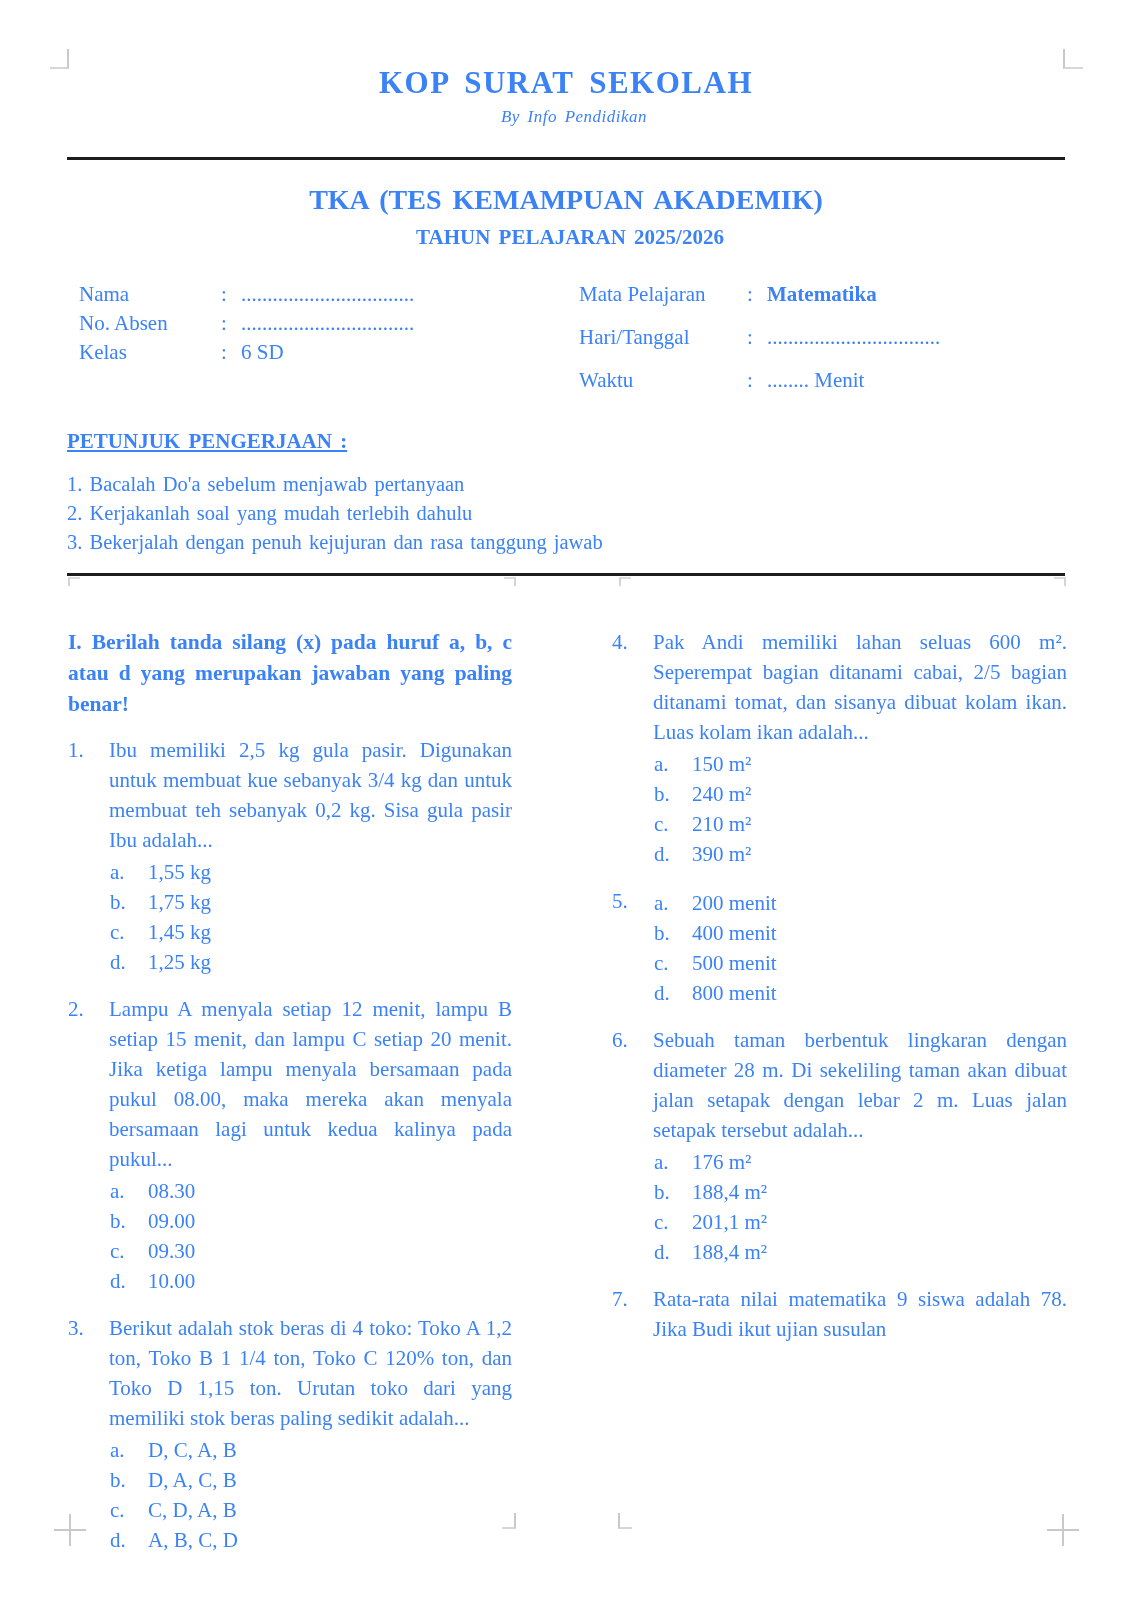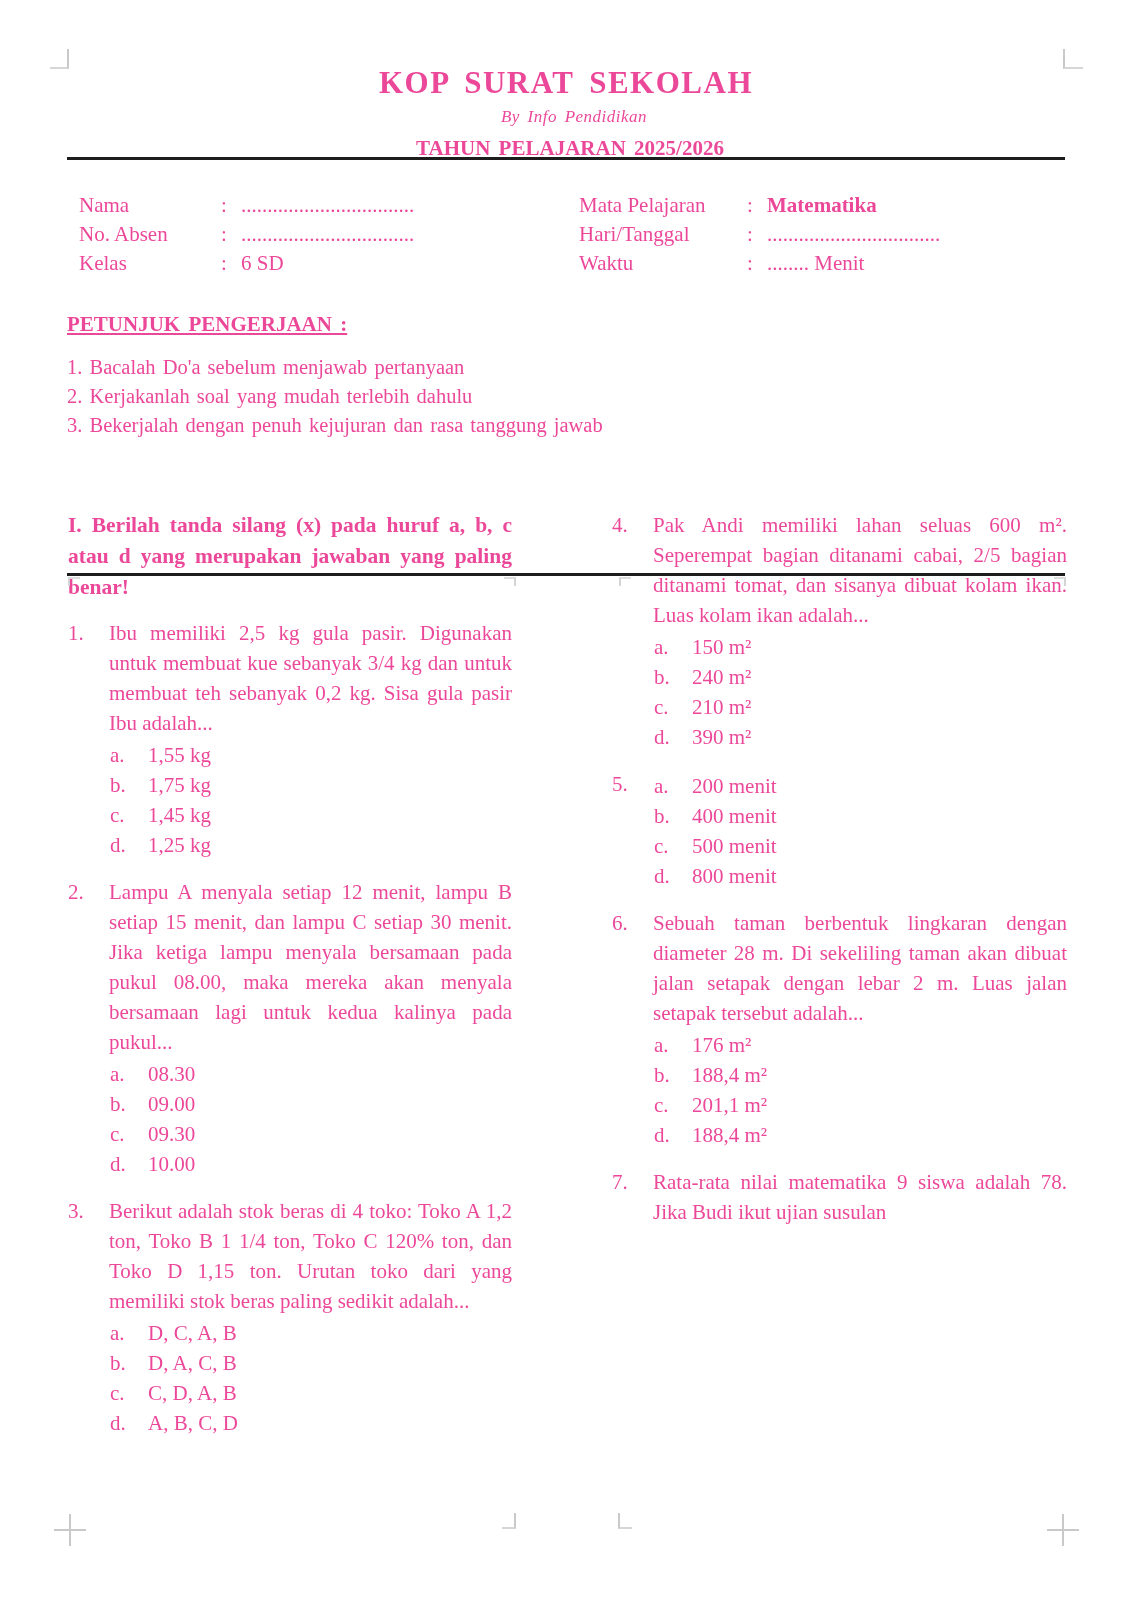--- a/index.html
+++ b/index.html
@@ -1,38 +1,38 @@
 <!DOCTYPE html>
 <html><head>
 <meta charset="utf-8">
 <style>
   html,body{margin:0;padding:0;background:#ffffff;}
   .page{
     position:relative;
     width:1132px;height:1600px;
     background:#ffffff;
     font-family:"Liberation Serif","DejaVu Serif",serif;
-    color:#ec4899;
+    color:#3b82f6;
     overflow:hidden;
     box-sizing:border-box;
     padding-top:64px;
   }
   
   .kop{text-align:center;font-size:31px;font-weight:700;letter-spacing:1.5px;word-spacing:6px;line-height:38px;}
   .byline{text-align:center;font-style:italic;font-size:17px;letter-spacing:.5px;word-spacing:3px;margin-top:5px;margin-left:16px;}
   .rule{position:absolute;left:67px;width:998px;height:3px;background:#1d1d1d;}
   .rule-top{top:157px;}
   .rule-mid{top:573px;}
   .exam-title{text-align:center;font-weight:700;font-size:28px;word-spacing:4px;margin-top:57px;line-height:32px;}
   .exam-year{text-align:center;font-weight:700;font-size:21px;word-spacing:3px;margin-top:8px;line-height:26px;padding-left:8px;}
   
   .info{display:flex;margin-top:30px;padding-left:79px;padding-right:66px;}
   .info-col{display:flex;flex-direction:column;}
   .info-col-left{width:440px;flex:none;margin-right:60px;}
-  .info-col-right{flex:1;}
+  .info-col-right{flex:1;gap:14px;}
   .info-row{display:flex;font-size:21px;line-height:29px;}
   .ilabel{flex:none;}
   .info-col-left .ilabel{width:142px;}
   .info-col-right .ilabel{width:168px;}
   .icolon{flex:none;width:20px;}
   .ivalue{flex:1;white-space:nowrap;overflow:hidden;}
   .bold{font-weight:700;}
   
   .instructions{margin-top:33px;padding-left:67px;}
   .instr-heading{font-size:21px;font-weight:700;text-decoration:underline;word-spacing:3px;line-height:26px;}
@@ -83,20 +83,21 @@
     </div>
   <div class="cross" style="left:1047px;top:1514px">
       <div class="h"></div>
       <div class="v"></div>
     </div>
 
   <div class="kop">KOP SURAT SEKOLAH</div>
   <div class="byline">By Info Pendidikan</div>
   <div class="rule rule-top"></div>
 
+  <div class="exam-title">TKA (TES KEMAMPUAN AKADEMIK)</div>
   <div class="exam-year">TAHUN PELAJARAN 2025/2026</div>
 
   <div class="info">
     <div class="info-col info-col-left">
       <div class="info-row">
         <span class="ilabel">Nama</span>
         <span class="icolon">:</span>
         <span class="ivalue">.................................</span>
       </div>
       <div class="info-row">
@@ -173,21 +174,21 @@
                     <span class="optletter">d.</span>
                     <span class="opttext">1,25 kg</span>
                   </div>
                 </div>
             </div>
           </div>
 
           <div class="question">
             <div class="qnum">2.</div>
             <div class="qbody">
-              <div class="qtext">Lampu A menyala setiap 12 menit, lampu B setiap 15 menit, dan lampu C setiap 30 menit. Jika ketiga lampu menyala bersamaan pada pukul 08.00, maka mereka akan menyala bersamaan lagi untuk kedua kalinya pada pukul...</div>
+              <div class="qtext">Lampu A menyala setiap 12 menit, lampu B setiap 15 menit, dan lampu C setiap 20 menit. Jika ketiga lampu menyala bersamaan pada pukul 08.00, maka mereka akan menyala bersamaan lagi untuk kedua kalinya pada pukul...</div>
               <div class="opts">
 
                   <div class="opt">
                     <span class="optletter">a.</span>
                     <span class="opttext">08.30</span>
                   </div>
 
                   <div class="opt">
                     <span class="optletter">b.</span>
                     <span class="opttext">09.00</span>

